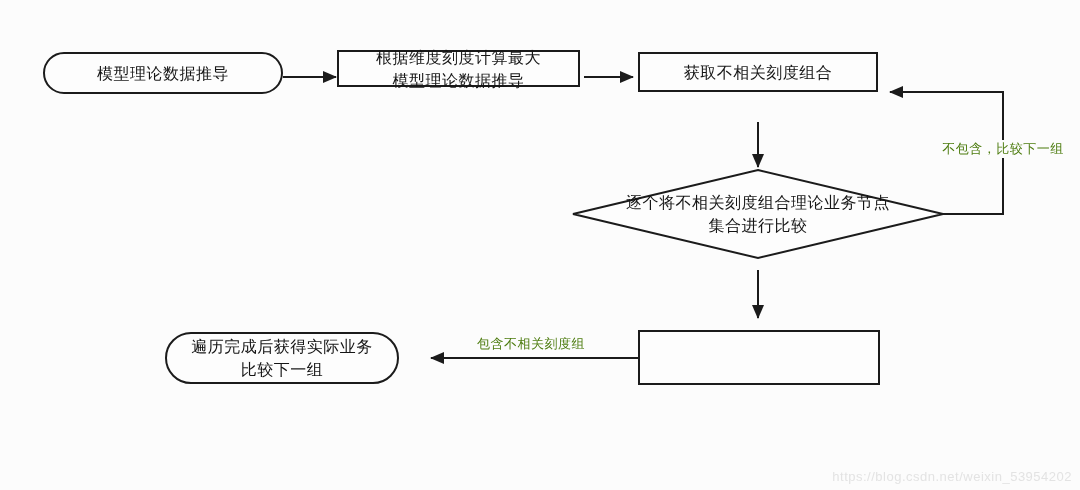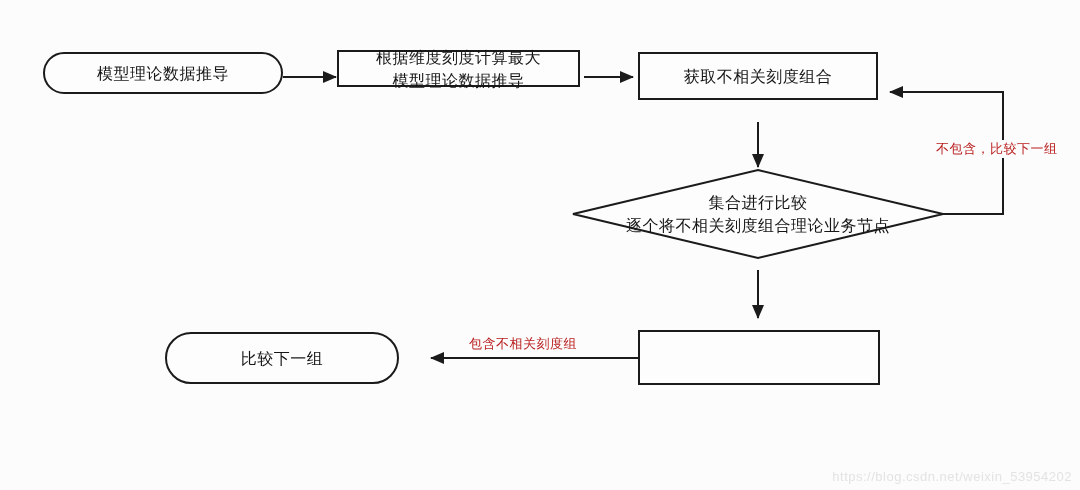--- a/index.html
+++ b/index.html
@@ -28,30 +28,31 @@
     line-height: 23px;
     letter-spacing: 0.5px;
   }
   .node .ln { display: block; }
   .shape-rect    { border: 2px solid #1b1b1b; background: #fdfdfd; }
   .shape-stadium { border: 2px solid #1b1b1b; background: #fdfdfd; border-radius: 26px; }
   .shape-none    { border: none; background: transparent; }
 
   #n-start   { left: 43px;  top: 52px;  width: 240px; height: 42px; border-radius: 25px; }
   #n-calc    { left: 337px; top: 50px;  width: 243px; height: 37px; }
-  #n-get     { left: 638px; top: 52px;  width: 240px; height: 48px; }
+  #n-get     { left: 638px; top: 52px;  width: 240px; height: 40px; }
   #n-compare { left: 573px; top: 170px; width: 370px; height: 88px; }
   #n-delete  { left: 638px; top: 330px; width: 242px; height: 55px; }
   #n-result  { left: 165px; top: 332px; width: 234px; height: 52px; }
 
   .edge-label {
     position: absolute;
     font-size: 13px;
     line-height: 16px;
-    color: #b91c1c;
+    color: #4d7c0f;
+    text-align: center;
     letter-spacing: 0.5px;
   }
   #lbl-loop-no    { left: 936px; top: 140px; width: 134px; background: #fcfcfc; padding: 1px 0; }
   #lbl-branch-yes { left: 469px; top: 336px; width: 124px; }
 
   .watermark {
     position: absolute;
     right: 8px;
     bottom: 6px;
     font-size: 13px;
@@ -90,28 +91,29 @@
     <span class="ln">根据维度刻度计算最大</span>
     <span class="ln">模型理论数据推导</span>
   </div>
 
   <div class="node shape-rect" id="n-get">
     <span class="ln">获取不相关刻度组合</span>
     <span class="ln"></span>
   </div>
 
   <div class="node shape-none" id="n-compare">
+    <span class="ln">逐个将不相关刻度组合理论业务节点</span>
     <span class="ln">集合进行比较</span>
-    <span class="ln">逐个将不相关刻度组合理论业务节点</span>
   </div>
 
   <div class="node shape-rect" id="n-delete">
   </div>
 
   <div class="node shape-stadium" id="n-result">
+    <span class="ln">遍历完成后获得实际业务</span>
     <span class="ln">比较下一组</span>
   </div>
 
   <div class="edge-label" id="lbl-loop-no">不包含，比较下一组</div>
 
   <div class="edge-label" id="lbl-branch-yes">包含不相关刻度组</div>
 
   <div class="watermark">https://blog.csdn.net/weixin_53954202</div>
 
 </div>

